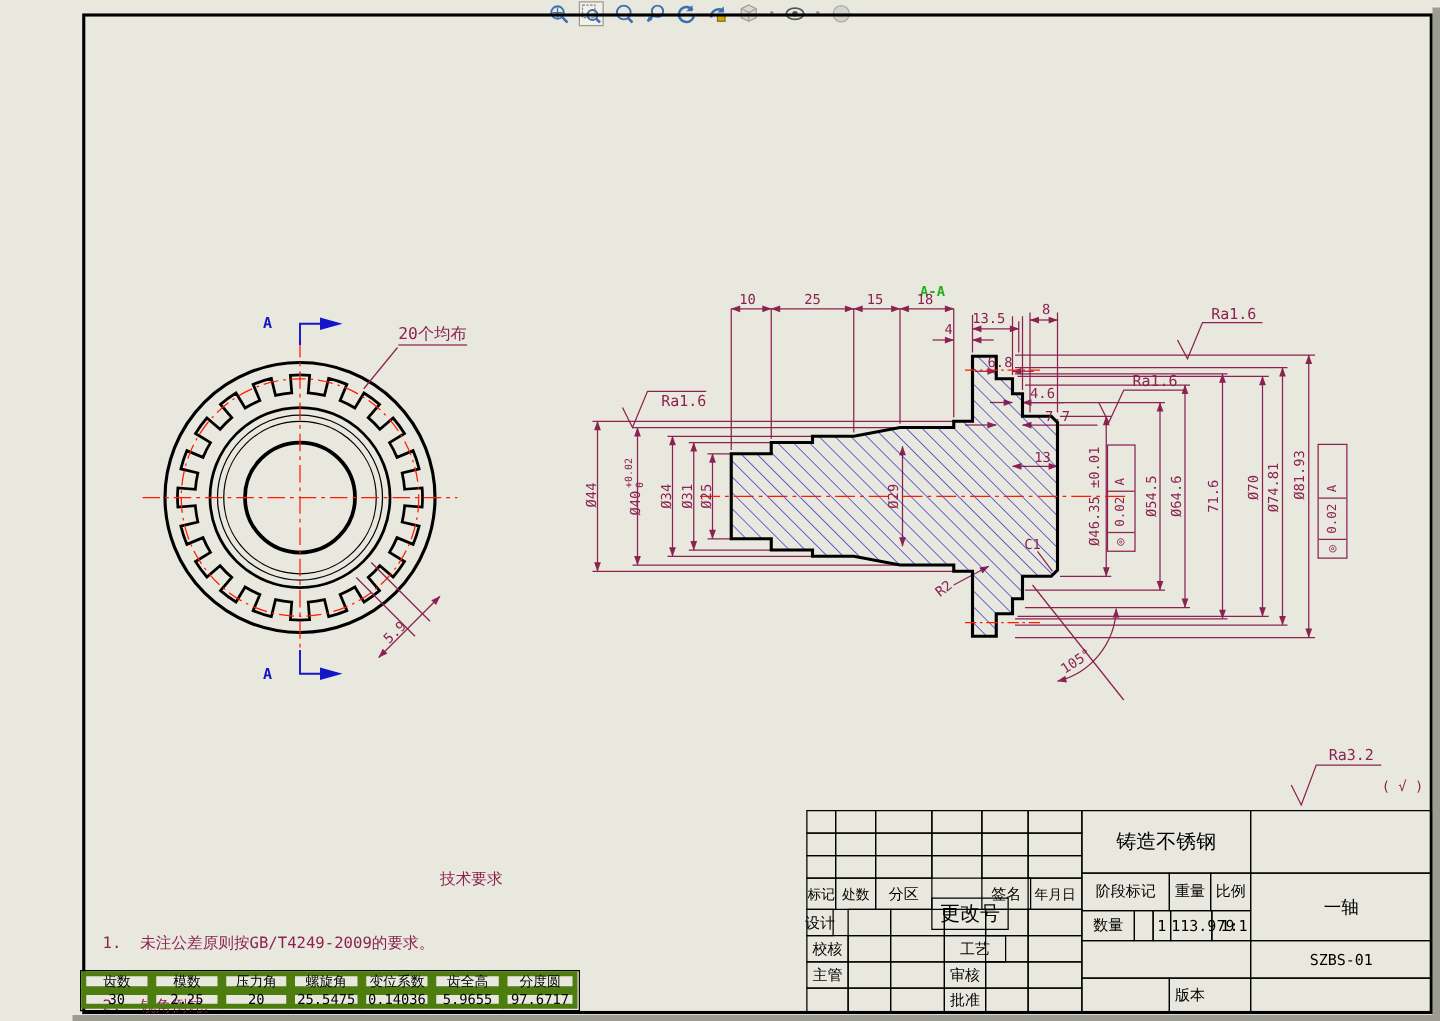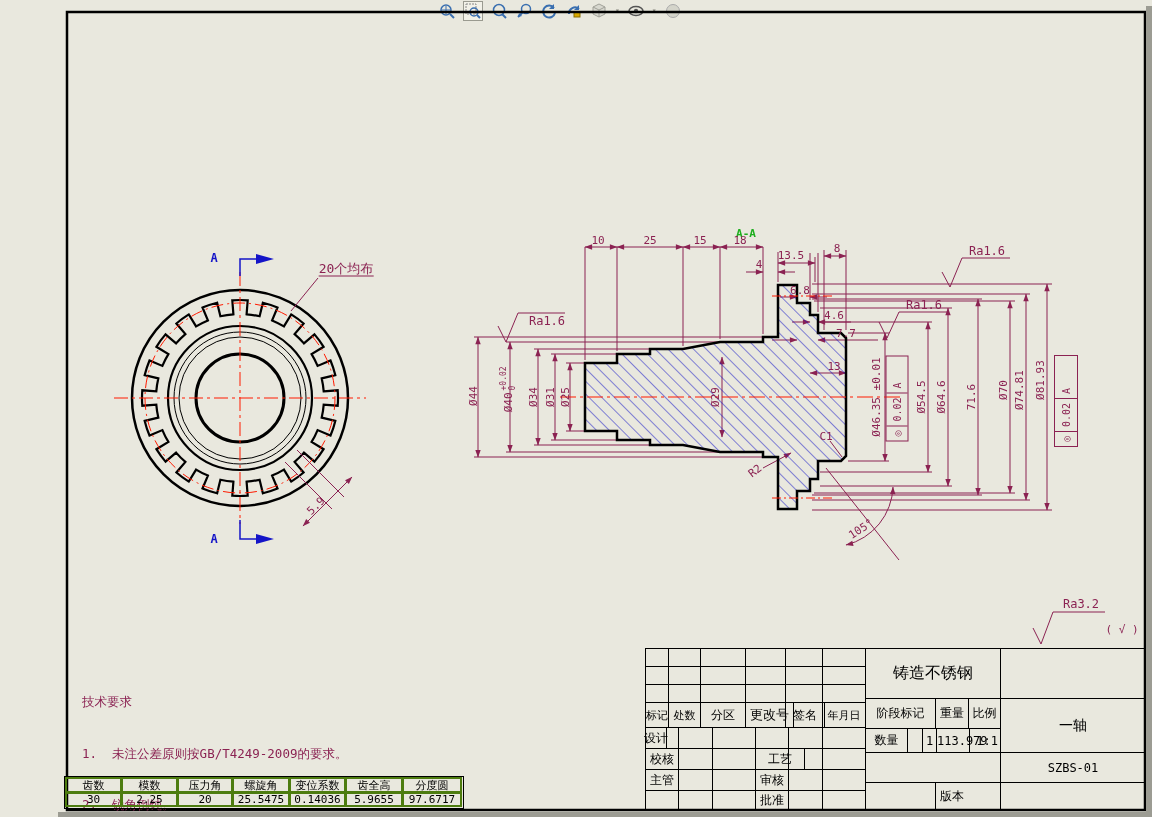--- a/index.html
+++ b/index.html
@@ -16,21 +16,21 @@
   .callout{border-bottom:1px solid #8B2252;padding-bottom:1px;font-size:13px;}
   
   .gdt{position:absolute;display:flex;align-items:stretch;border:1px solid #8B2252;
        color:#8B2252;font:10px "DejaVu Sans Mono",monospace;background:transparent;}
   .gdt span{display:flex;align-items:center;justify-content:center;padding:2px 4px;}
   .gdt span + span{border-left:1px solid #8B2252;}
   
   .tb{position:absolute;border:1px solid #000;box-sizing:border-box;display:flex;
       align-items:center;justify-content:center;font:12px "DejaVu Sans Mono",monospace;
       color:#000;white-space:nowrap;}
-  .gt{position:absolute;border:2px solid #4d7c0f;box-sizing:border-box;display:flex;
+  .gt{position:absolute;border:4px solid #4d7c0f;box-sizing:border-box;display:flex;
       align-items:center;justify-content:center;font:11px "DejaVu Sans Mono",monospace;color:#000;}
   .tech{position:absolute;color:#8B2252;font:12.5px "DejaVu Sans Mono",monospace;line-height:17px;white-space:pre;}
   
   .toolbar{position:absolute;left:438px;top:0;height:21px;display:flex;align-items:center;gap:7px;}
   .ticon{width:18px;height:18px;display:flex;align-items:center;justify-content:center;}
   .ticon.active{border:1px solid #9a9a90;background:#f2f1e8;}
   .caret{font-size:8px;color:#8a8a80;}
   .shadow-r{position:absolute;right:0;top:6px;width:6px;height:811px;background:#9c9c93;}
   .shadow-b{position:absolute;left:58px;bottom:0;height:5px;width:1094px;background:#9c9c93;}
 </style>
@@ -249,21 +249,21 @@
 <div class="lbl big" style="left:987px;top:251px">Ra1.6</div>
 <div class="lbl big" style="left:1081px;top:604px">Ra3.2</div>
 <div class="lbl" style="left:1122px;top:629px">( √ )</div>
 
 <div class="lbl blue" style="left:214px;top:258px">A</div>
 <div class="lbl blue" style="left:214px;top:539px">A</div>
 <div class="lbl callout" style="left:346px;top:269px">20个均布</div>
 <div class="lbl" style="left:316px;top:506px;transform:translate(-50%,-50%) rotate(-44deg)">5.9</div>
 
 <div class="tech" style="left:82px;top:660px;width:330px;">
-  <div style="text-align:left;width:320px;font-family:Liberation Serif, serif;">技术要求</div>
+  <div style="text-align:right;width:320px;">技术要求</div>
   <div>1.  未注公差原则按GB/T4249-2009的要求。</div>
   <div>2.  锐角倒钝。</div>
   
   
   
 </div>
 
 <div class="abs" style="left:64px;top:776px;width:398px;height:31px;border:1px solid #000;">
   <div class="gt" style="left:0;top:0;width:57px;height:16px">齿数</div>
   <div class="gt" style="left:56px;top:0;width:57px;height:16px">模数</div>
@@ -298,21 +298,21 @@
   <div class="tb" style="left:0;top:36px;width:24px;height:19px"></div>
     <div class="tb" style="left:23px;top:36px;width:33px;height:19px"></div>
     <div class="tb" style="left:55px;top:36px;width:46px;height:19px"></div>
     <div class="tb" style="left:100px;top:36px;width:41px;height:19px"></div>
     <div class="tb" style="left:140px;top:36px;width:38px;height:19px"></div>
     <div class="tb" style="left:177px;top:36px;width:44px;height:19px"></div>
 
   <div class="tb" style="left:0;top:54px;width:24px;height:26px;font-size:11px">标记</div>
   <div class="tb" style="left:23px;top:54px;width:33px;height:26px;font-size:11px">处数</div>
   <div class="tb" style="left:55px;top:54px;width:46px;height:26px">分区</div>
-  <div class="tb" style="left:100px;top:54px;width:49px;height:26px;font-size:13px">更改号</div>
+  <div class="tb" style="left:100px;top:70px;width:62px;height:26px;font-size:16px">更改号</div>
   <div class="tb" style="left:140px;top:54px;width:40px;height:26px">签名</div>
   <div class="tb" style="left:177px;top:54px;width:44px;height:26px;font-size:11px">年月日</div>
 
   <div class="tb" style="left:0;top:79px;width:22px;height:22px">设计</div>
   <div class="tb" style="left:33px;top:79px;width:35px;height:22px"></div>
     <div class="tb" style="left:67px;top:79px;width:44px;height:22px"></div>
     <div class="tb" style="left:110px;top:79px;width:34px;height:22px"></div>
     <div class="tb" style="left:143px;top:79px;width:35px;height:22px"></div>
     <div class="tb" style="left:177px;top:79px;width:44px;height:22px"></div>
   <div class="tb" style="left:0;top:100px;width:34px;height:22px">校核</div>

